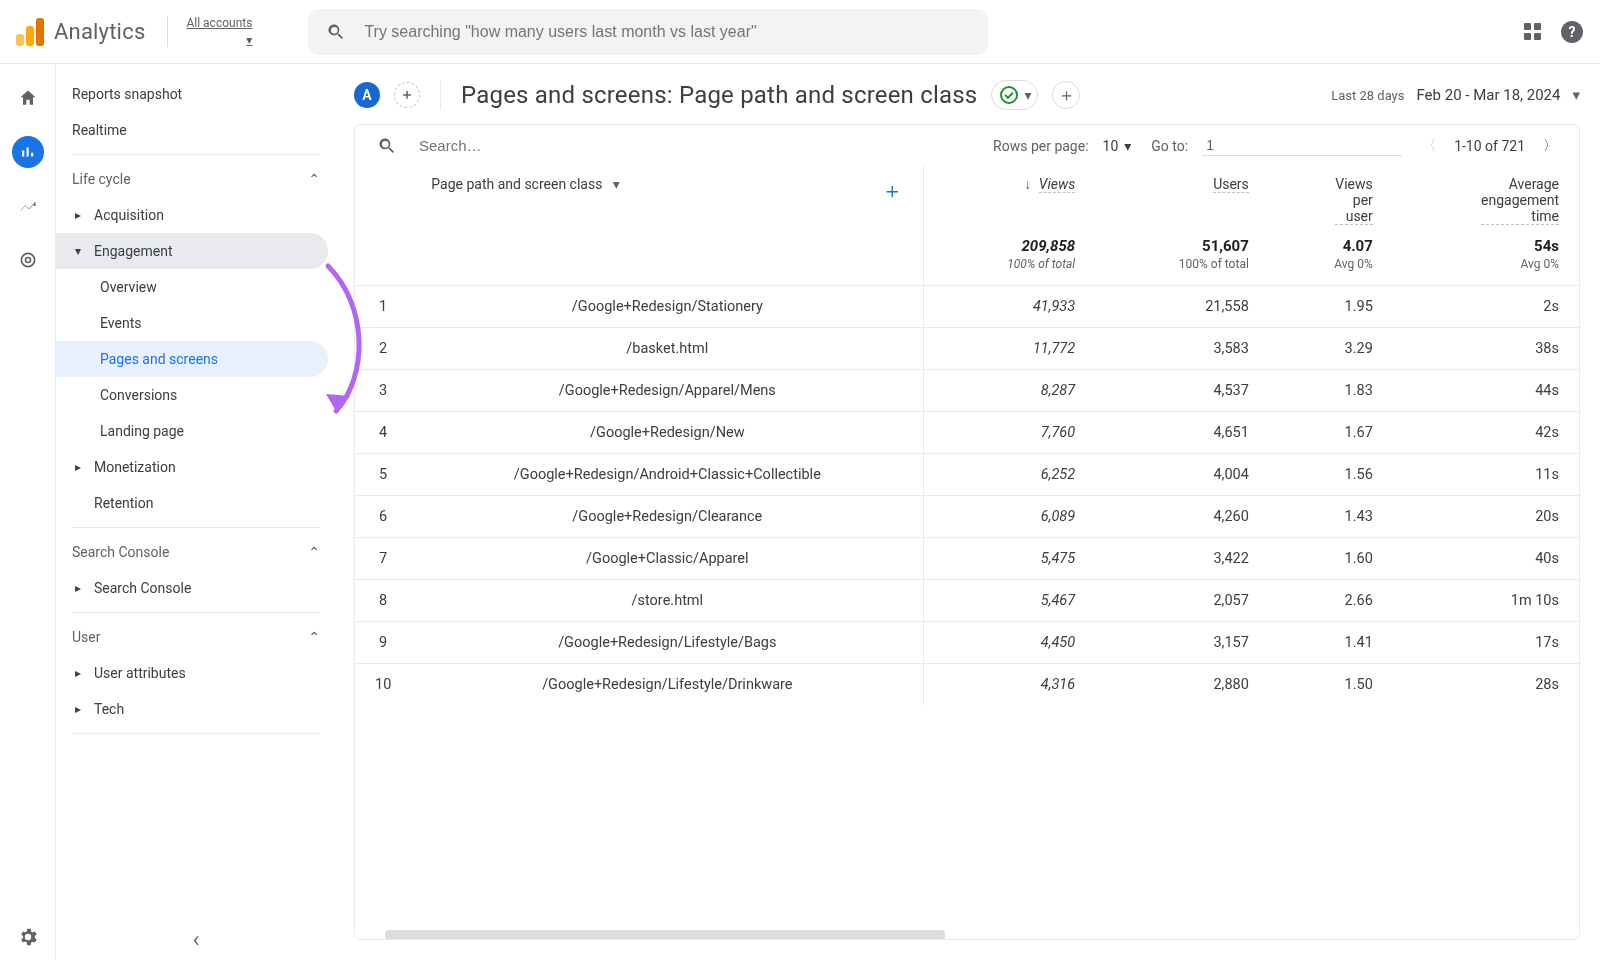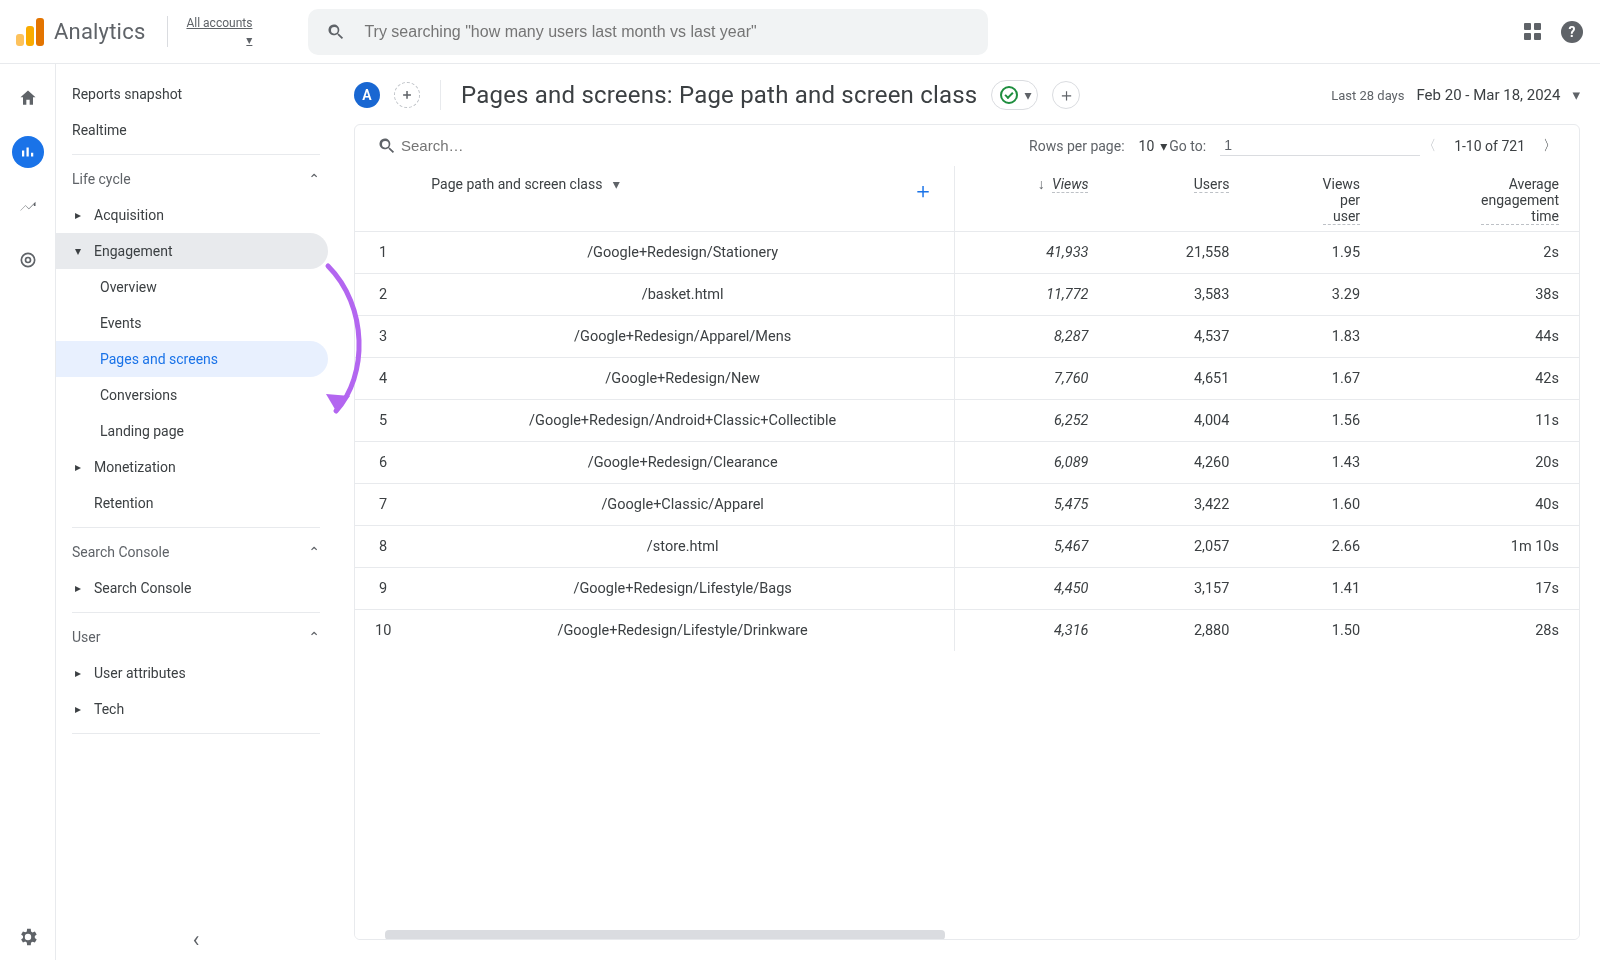--- a/index.html
+++ b/index.html
@@ -66,21 +66,21 @@
   .pill-check{display:flex;align-items:center;border:1px solid var(--border);border-radius:18px;height:30px;padding:0 6px 0 8px;gap:6px;cursor:pointer;}
   .check-circle{width:18px;height:18px;border:2px solid #1e8e3e;border-radius:50%;position:relative;}
   .check-circle::after{content:"";position:absolute;left:3px;top:4px;width:6px;height:3px;border-left:2px solid #1e8e3e;border-bottom:2px solid #1e8e3e;transform:rotate(-45deg);}
   .plus-circle{width:28px;height:28px;border:1px solid var(--border);border-radius:50%;display:flex;align-items:center;justify-content:center;color:#5f6368;cursor:pointer;font-size:18px;}
   .head-spacer{flex:1;}
   .date-range{display:flex;align-items:center;gap:12px;color:#3c4043;font-size:15px;cursor:pointer;}
   .date-range .label{color:var(--text-light);font-size:13px;}
 
   
   .card{border:1px solid var(--row-border);border-radius:6px;flex:1;min-height:0;display:flex;flex-direction:column;overflow:hidden;}
-  .card-toolbar{display:flex;align-items:center;padding:10px 22px;gap:2px;color:var(--text-light);}
+  .card-toolbar{display:flex;align-items:center;padding:10px 22px;gap:20px;color:var(--text-light);}
   .card-toolbar .search-icon{color:#5f6368;}
   .card-toolbar input{border:none;outline:none;font-size:15px;color:var(--text-light);flex:0 0 200px;}
   .tool-spacer{flex:1;}
   .rows-per{display:flex;align-items:center;gap:14px;}
   .dd{display:flex;align-items:center;gap:6px;color:#3c4043;cursor:pointer;}
   .goto input{width:50px;border:none;border-bottom:1px solid var(--border);text-align:left;padding:2px 4px;font-size:14px;}
   .pager{display:flex;align-items:center;gap:18px;color:#3c4043;}
   .pager .disabled{color:#bdc1c6;}
 
   
@@ -305,20 +305,29 @@
                   <span class="label">
                     <span>Views</span><br><span>per</span><br><span>user</span>
                   </span>
                 </th>
                 <th>
                   <span class="label">
                     <span>Average</span><br><span>engagement</span><br><span>time</span>
                   </span>
                 </th>
               </tr>
+              <tr class="totals">
+                <td></td>
+                  <td></td>
+                  <td></td>
+                <td class="col-divider"><span class="big">209,858</span><span class="sub">100% of total</span></td>
+                <td><span class="big">51,607</span><span class="sub">100% of total</span></td>
+                <td><span class="big">4.07</span><span class="sub">Avg 0%</span></td>
+                <td><span class="big">54s</span><span class="sub">Avg 0%</span></td>
+              </tr>
             </thead>
             <tbody id="rows-body">
                 <tr class="data-row">
                   <td class="idx">1</td>
                   <td class="path" colspan="2">/Google+Redesign/Stationery</td>
                   <td class="col-divider">41,933</td>
                   <td>21,558</td>
                   <td>1.95</td>
                   <td>2s</td>
                 </tr>

